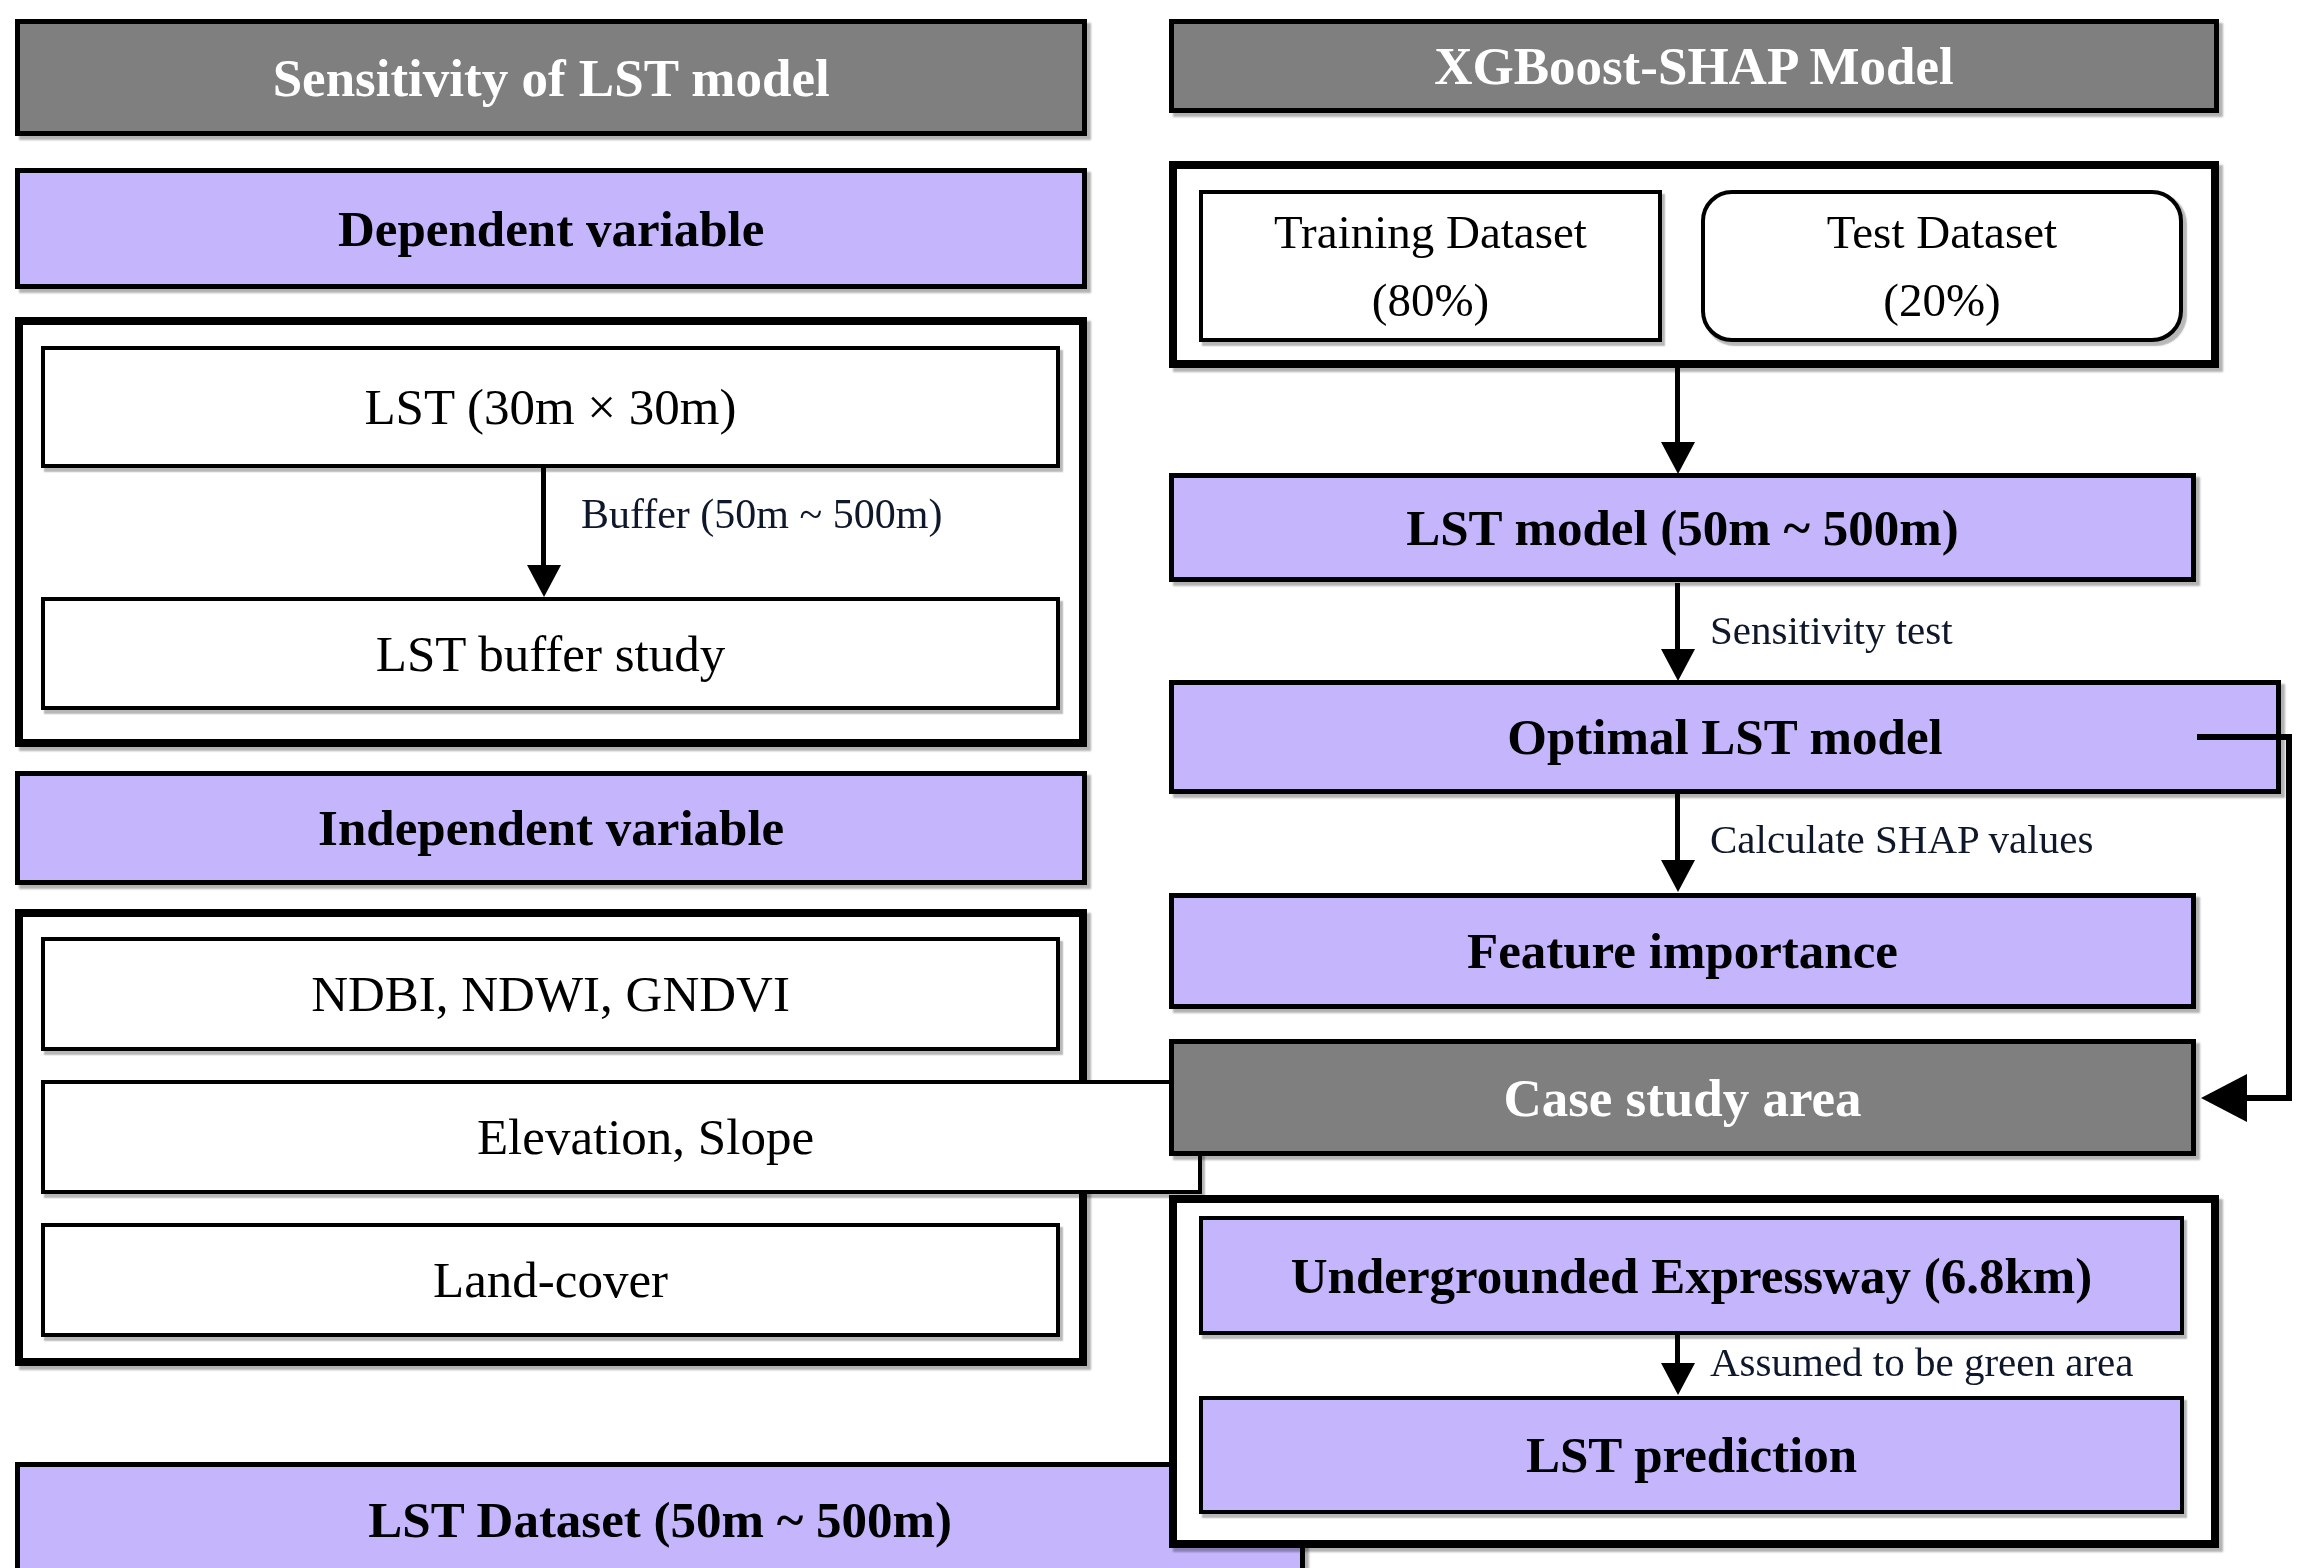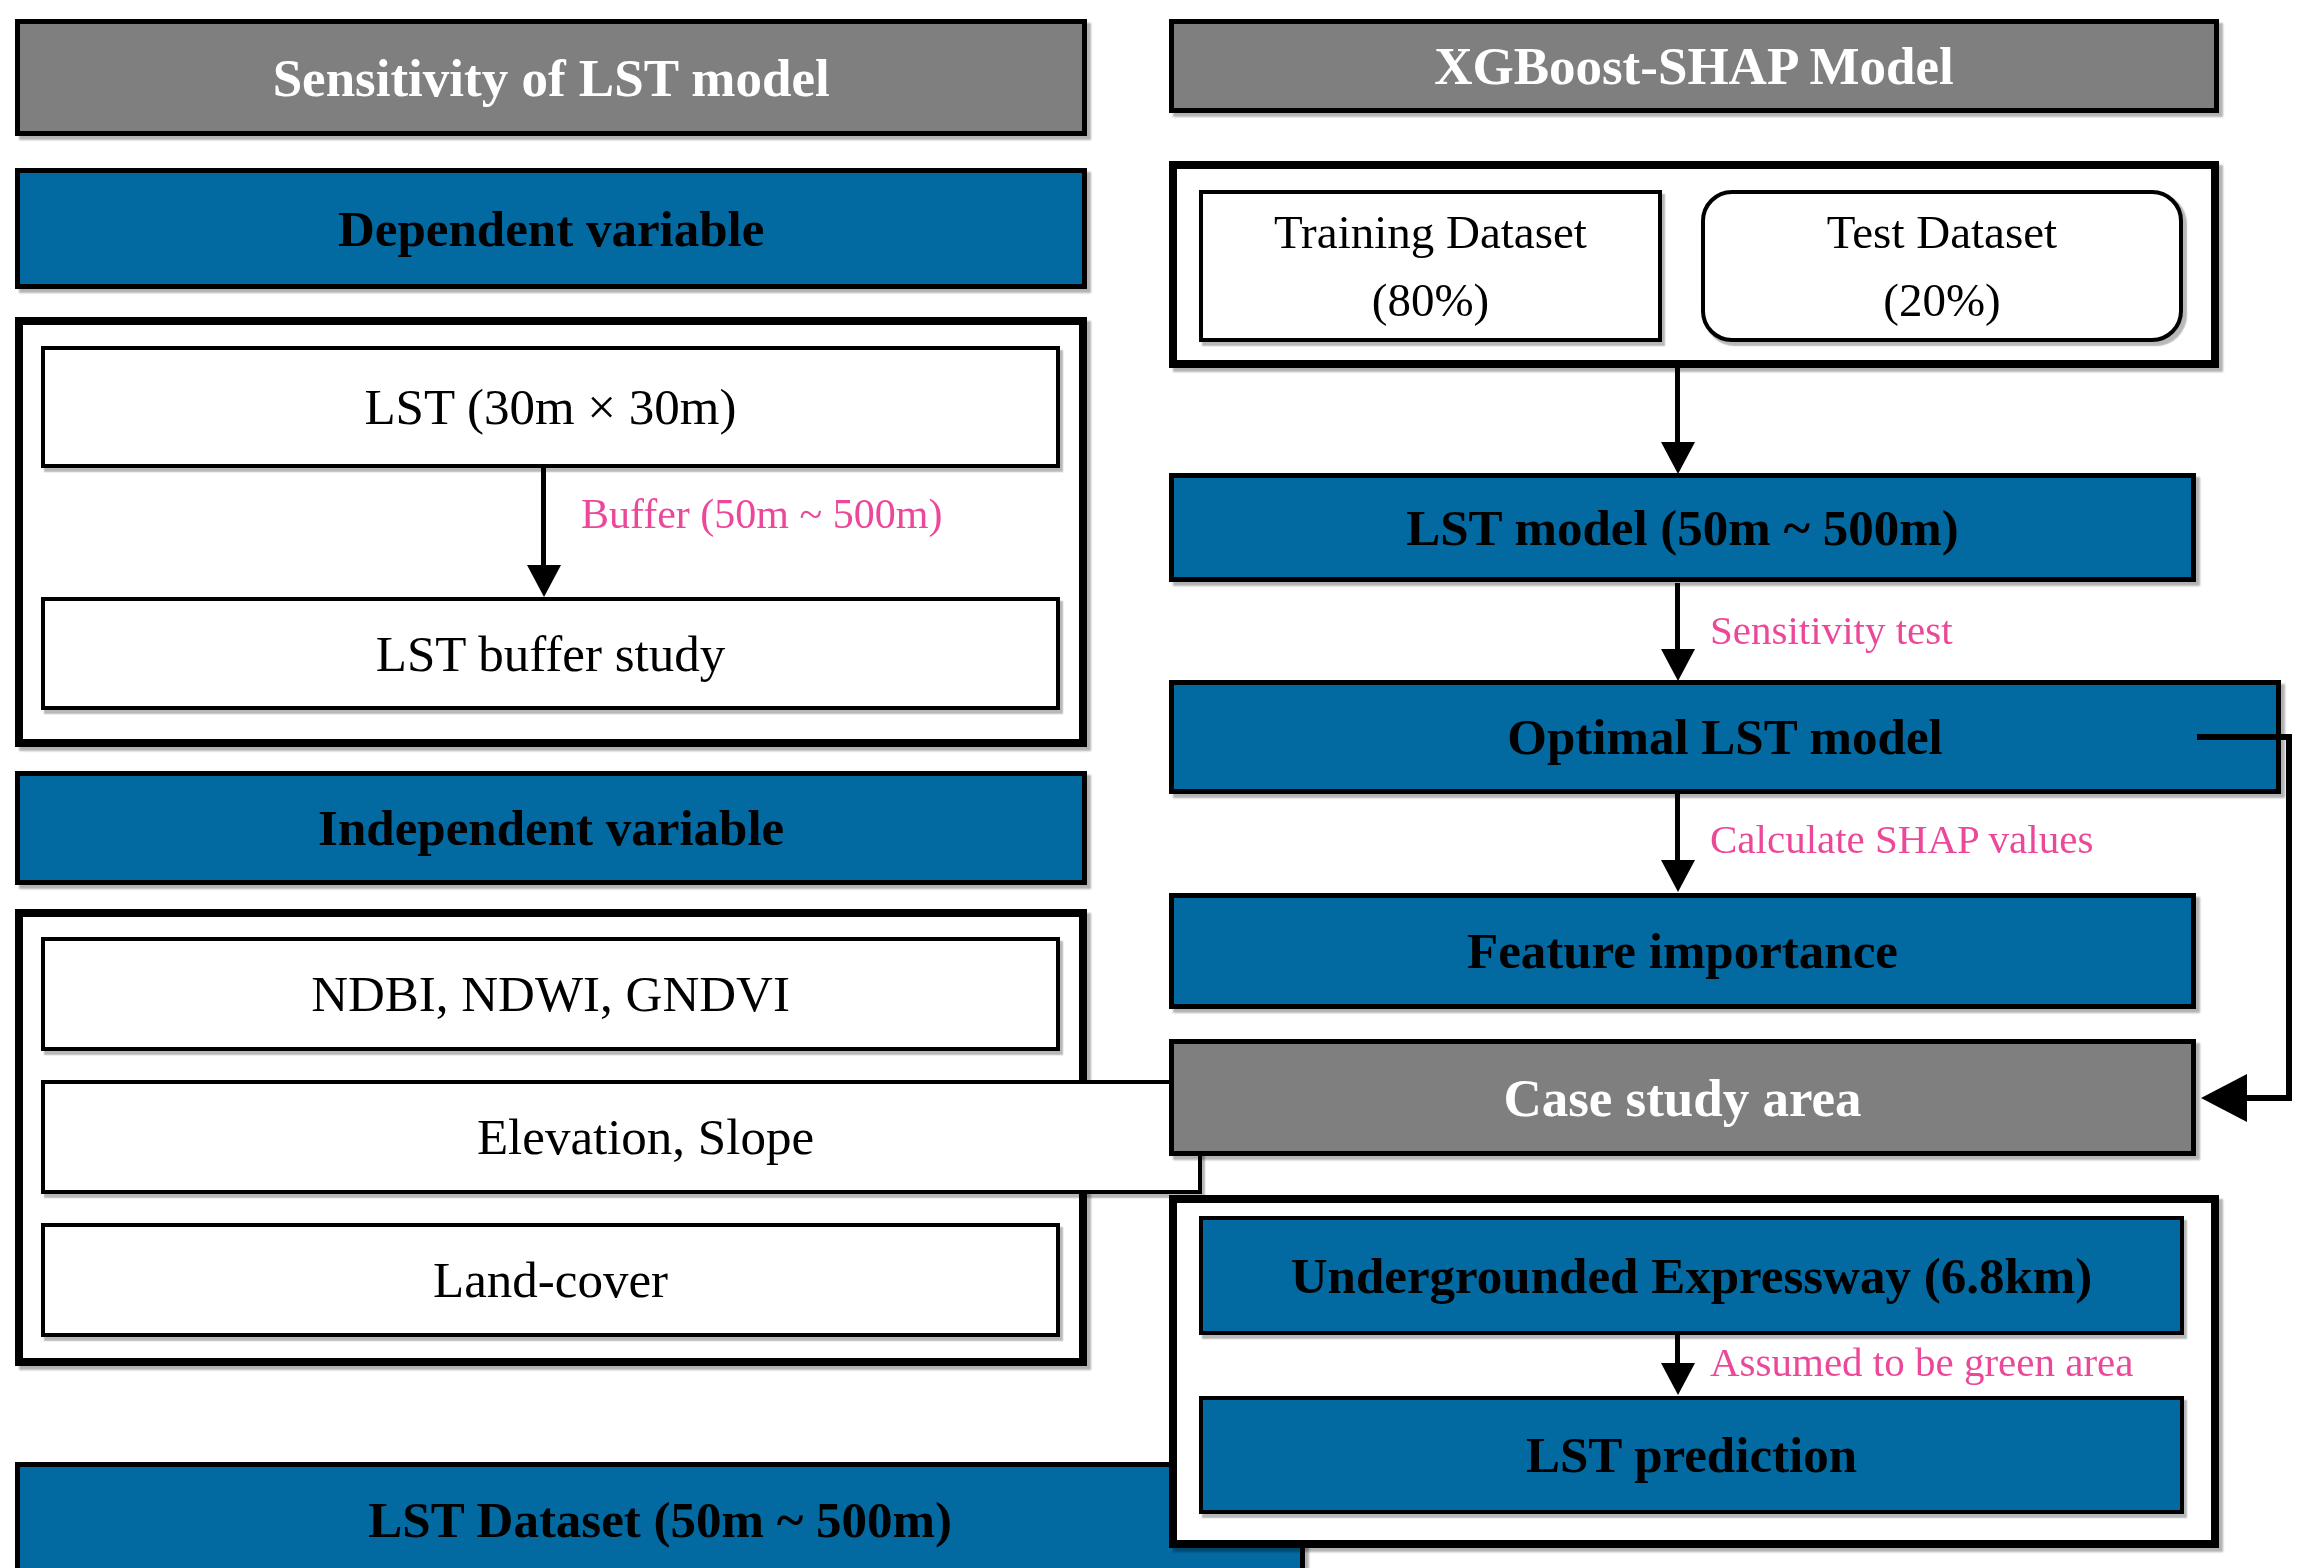--- a/index.html
+++ b/index.html
@@ -23,21 +23,21 @@
     color: #000000;
     box-shadow: 3.8px 4.4px 1.9px rgba(0,0,0,0.30);
   }
   .dark {
     background: #7f7f7f;
     color: #ffffff;
     font-weight: bold;
     font-size: 53px;
   }
   .light {
-    background: #0369a1;
+    background: #c4b5fd;
     font-weight: bold;
   }
   .white { background: #ffffff; }
   .container {
     position: absolute;
     box-sizing: border-box;
     background: #ffffff;
     border: 8.2px solid #000000;
     box-shadow: 3.8px 4.4px 1.9px rgba(0,0,0,0.30);
   }
@@ -54,21 +54,21 @@
   }
   .head-left {
     position: absolute; width: 0; height: 0;
     border-top: 24px solid transparent;
     border-bottom: 24px solid transparent;
     border-right: 46px solid #000000;
   }
   .alabel {
     position: absolute;
     font-size: 41px;
-    color: #ec4899;
+    color: #0f172a;
     white-space: nowrap;
   }
 </style>
 </head>
 <body>
 
 <div class="canvas">
 
   <div class="box dark" style="left:15.2px; top:19px; width:1072px; height:117px;">Sensitivity of LST model</div>
 

